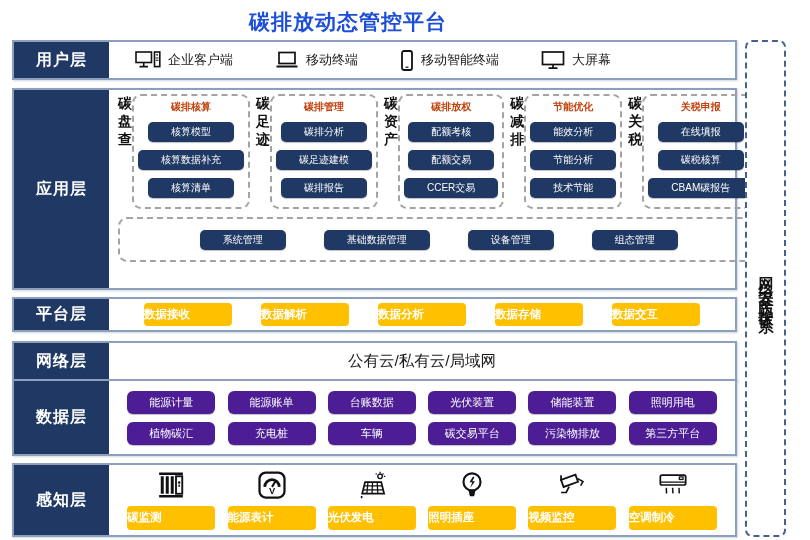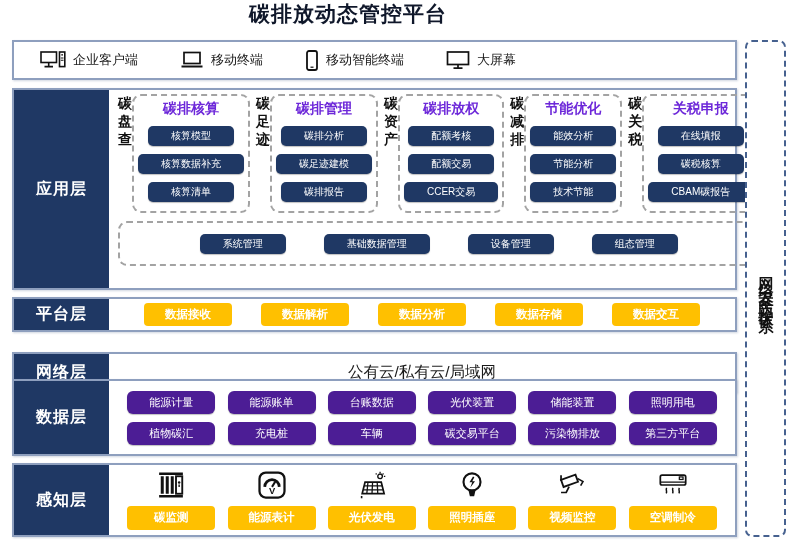--- a/index.html
+++ b/index.html
@@ -3,22 +3,22 @@
 <meta charset="utf-8">
 <style>
   html,body{margin:0;padding:0;}
   body{
     width:810px;height:540px;position:relative;overflow:hidden;
     background:#ffffff;
     font-family:"Liberation Sans","DejaVu Sans",sans-serif;
     color:#1a1a1a;
   }
   .page-title{
-    position:absolute;left:0;top:0;width:696px;text-align:center;
-    font-size:21px;font-weight:bold;color:#0f172a;letter-spacing:1px;
+    position:absolute;left:0;top:8px;width:696px;text-align:center;
+    font-size:21px;font-weight:bold;color:#1d4ed8;letter-spacing:1px;
   }
   
   .band{
     position:absolute;left:12px;width:725px;
     background:#fff;border:2px solid #8E9FBE;box-sizing:border-box;
     display:flex;box-shadow:1px 1px 2px rgba(120,135,165,.35);
   }
   .band-label{
     width:95px;flex:0 0 95px;background:#1F3864;color:#fff;
     display:flex;align-items:center;justify-content:center;
@@ -36,42 +36,42 @@
   #band-app{top:88px;height:202px;}
   #band-app .band-content{flex-direction:column;padding:4px 9px 7px 9px;}
   .app-columns{display:flex;gap:6px;}
   .app-col{flex:1;display:flex;flex-direction:row;align-items:stretch;}
   .app-col-header{text-align:center;font-size:14px;font-weight:bold;color:#111;padding:1px 0 2px;}
   .app-box{
     border:2px dashed #A3A3A3;border-radius:9px;
     display:flex;flex-direction:column;align-items:center;
     padding:4px 4px 9px;gap:8px;flex:1;
   }
-  .app-box-title{font-size:14px;font-weight:bold;color:#6d28d9;}
+  .app-box-title{font-size:10px;font-weight:bold;color:#c2410c;}
   .btn-navy{
     background:#1F3864;color:#fff;font-size:10px;line-height:1;
     padding:5px 23px;border-radius:5px;white-space:nowrap;
     box-shadow:0 1px 1px rgba(0,0,0,.25);
   }
   .app-common{
     margin-top:8px;border:2px dashed #A3A3A3;border-radius:9px;
     height:41px;display:flex;align-items:center;justify-content:center;gap:38px;
   }
 
   
   #band-platform{top:297px;height:35px;}
   #band-platform .band-content{align-items:center;justify-content:space-evenly;padding:0 6px;}
   .btn-yellow{
     background:#FFC000;color:#fff;font-size:11.5px;font-weight:bold;line-height:1;
-    width:88px;text-align:center;padding:6px 0;border-radius:4px;
+    width:88px;padding:6px 0;border-radius:4px;
     box-sizing:border-box;white-space:nowrap;
   }
 
   
-  #band-network{top:352px;height:41px;}
+  #band-network{top:341px;height:41px;}
   #band-network .band-content{align-items:center;justify-content:center;}
   .network-text{font-size:15.5px;color:#1a1a1a;}
 
   
   #band-data{top:379px;height:77px;}
   #band-data .band-content{flex-direction:column;justify-content:center;gap:8px;padding:0 6px;}
   .data-row{display:flex;justify-content:space-evenly;align-items:center;}
   .btn-data{
     background:#4c1d95;color:#fff;font-size:11px;line-height:1;
     width:88px;text-align:center;padding:6px 0;border-radius:6px;
@@ -94,20 +94,21 @@
     writing-mode:vertical-rl;text-orientation:upright;
     font-size:15px;font-weight:bold;color:#111;letter-spacing:6px;
   }
 </style>
 </head>
 <body>
 
 <div class="page-title">碳排放动态管控平台</div>
 
 <div class="band" id="band-user">
+  <div class="band-label">用户层</div>
   <div class="band-content">
     <div class="user-item">
       <span>
           <svg width="26" height="19" viewBox="0 0 26 19" fill="none" stroke="#111" stroke-width="1.6">
             <rect x="1" y="1" width="15.5" height="10.5"></rect>
             <path d="M8.7 11.8v3.2M4.5 15.6h8.5"></path>
             <rect x="19.5" y="1" width="5.3" height="14.6"></rect>
             <circle cx="22.1" cy="3.8" r="0.9" fill="#111" stroke="none"></circle>
             <path d="M20.8 7h2.7M20.8 9.2h2.7" stroke-width="1.1"></path>
           </svg>

